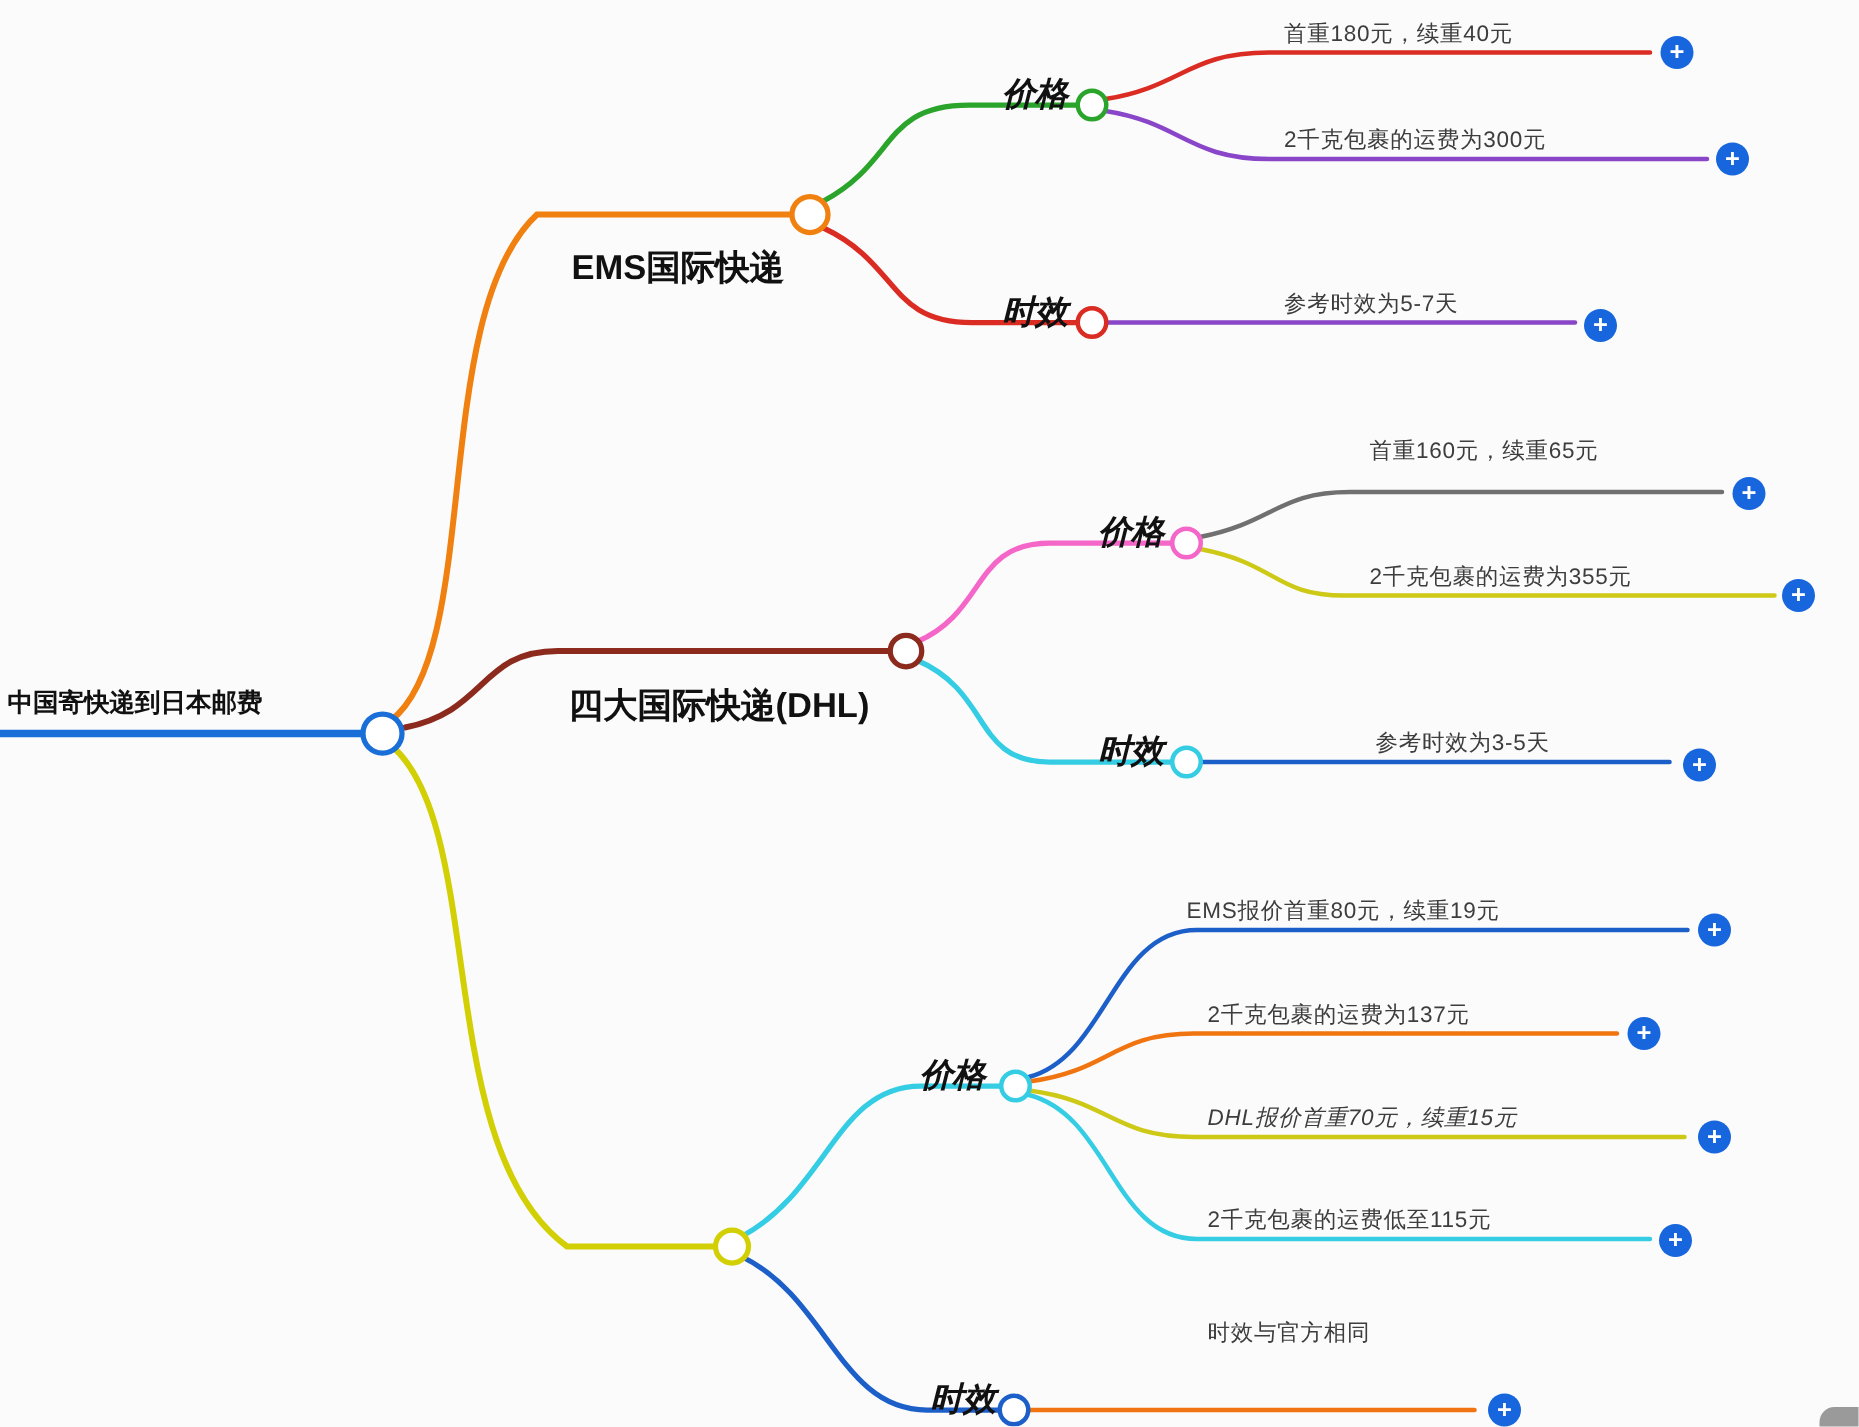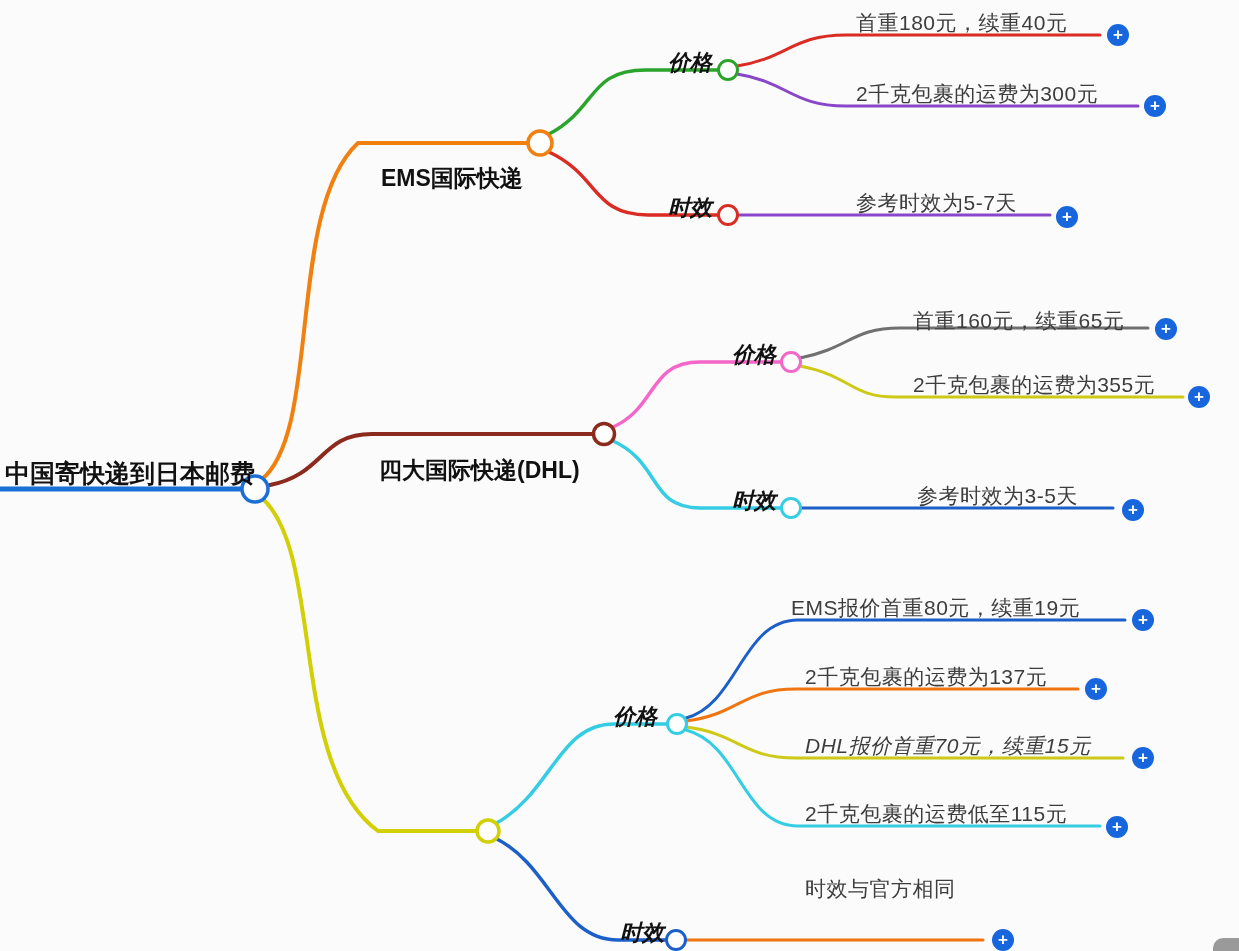--- a/index.html
+++ b/index.html
@@ -4,26 +4,26 @@
 <style>
   html,body{margin:0;padding:0;}
   body{
     width:1239px;height:951px;position:relative;overflow:hidden;
     background:#fbfbfb;
     font-family:"Liberation Sans","DejaVu Sans",sans-serif;
   }
   #stage{position:absolute;inset:0;width:1239px;height:951px;}
   svg{position:absolute;left:0;top:0;}
   .lbl{position:absolute;white-space:nowrap;color:#111;font-weight:700;cursor:default;}
-  .root-lbl{font-size:25px;letter-spacing:0px;}
+  .root-lbl{font-size:17px;letter-spacing:0px;}
   .branch-lbl{font-size:23px;margin-top:48px;}
   .sub-lbl{font-size:22px;font-style:italic;}
   .leaf{
     position:absolute;white-space:nowrap;font-weight:400;color:#3d3d3d;
-    font-size:21px;line-height:22px;letter-spacing:0.5px;
+    font-size:15px;line-height:22px;letter-spacing:0.5px;
   }
   .plus-btn{
     position:absolute;width:22px;height:22px;border-radius:50%;
     background:#1766dd;color:#fff;display:flex;align-items:center;justify-content:center;
     font-size:17px;font-weight:700;line-height:1;cursor:pointer;user-select:none;
   }
   .plus-btn span{transform:translateY(-1px);}
   .corner-blob{
     position:absolute;right:0;bottom:0;width:26px;height:13px;
     background:#9a9a9a;border-radius:10px 0 0 0;
@@ -88,21 +88,21 @@
   <div class="lbl sub-lbl" style="left:668px;top:48px;">价格</div>
   <div class="lbl sub-lbl" style="left:668px;top:193px;">时效</div>
   <div class="lbl sub-lbl" style="left:732px;top:340px;">价格</div>
   <div class="lbl sub-lbl" style="left:732px;top:486px;">时效</div>
   <div class="lbl sub-lbl" style="left:613px;top:702px;">价格</div>
   <div class="lbl sub-lbl" style="left:620px;top:918px;">时效</div>
 
   <div class="leaf" style="left:856px;top:12px;">首重180元，续重40元</div>
   <div class="leaf" style="left:856px;top:83px;">2千克包裹的运费为300元</div>
   <div class="leaf" style="left:856px;top:192px;">参考时效为5-7天</div>
-  <div class="leaf" style="left:913px;top:310px;">首重160元，续重65元</div>
+  <div class="leaf" style="left:913px;top:290px;">首重160元，续重65元</div>
   <div class="leaf" style="left:913px;top:374px;">2千克包裹的运费为355元</div>
   <div class="leaf" style="left:917px;top:485px;">参考时效为3-5天</div>
   <div class="leaf" style="left:791px;top:597px;">EMS报价首重80元，续重19元</div>
   <div class="leaf" style="left:805px;top:666px;">2千克包裹的运费为137元</div>
   <div class="leaf" style="left:805px;top:735px;font-style:italic;">DHL报价首重70元，续重15元</div>
   <div class="leaf" style="left:805px;top:803px;">2千克包裹的运费低至115元</div>
   <div class="leaf" style="left:805px;top:878px;">时效与官方相同</div>
 
   <div class="plus-btn" style="left:1107px;top:24px;">
       <span>+</span>

